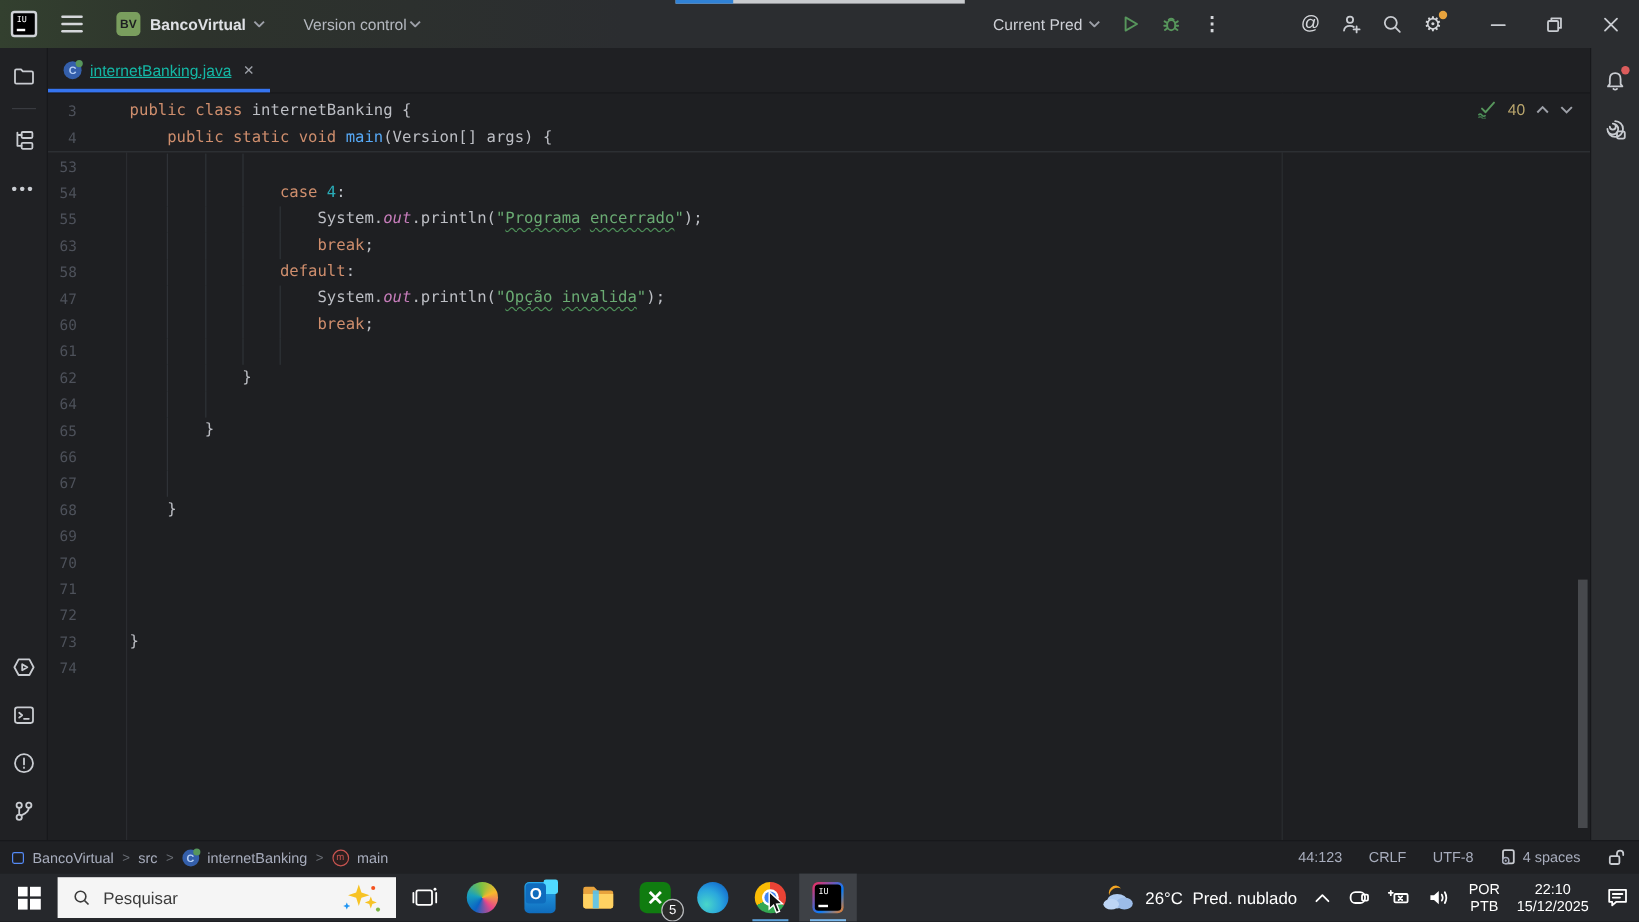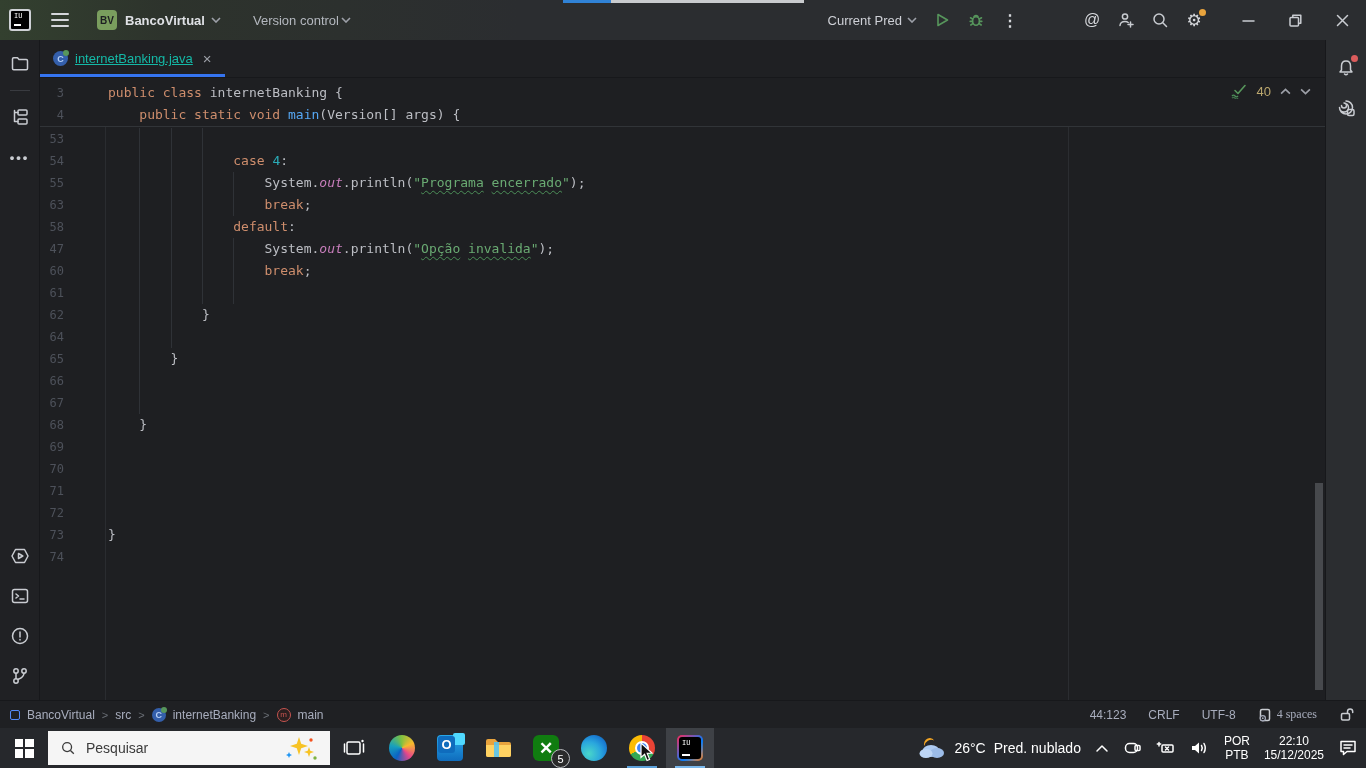--- a/index.html
+++ b/index.html
@@ -81,22 +81,22 @@
   .scroll-thumb { position:absolute; right:2px; top:405px; width:8px; height:207px; background:#47494D; z-index:4; }
   .inspect { position:absolute; top:6px; right:14px; display:flex; align-items:center; gap:9px; z-index:5; }
   .inspect-count { font-size:13px; color:#BBA76E; }
 
   
   .statusbar { height:28px; flex:0 0 28px; background:#1F2023; border-top:1px solid #17181B;
     display:flex; align-items:center; font-size:12px; color:#A8ADBD; padding:0 12px 0 10px; }
   .bc { display:flex; align-items:center; gap:7px; }
   .bc-sep { color:#6B6F76; font-size:11px; }
   .proj-icon { width:10px; height:10px; border:1.6px solid #548AF7; border-radius:2px; }
-  .sb-right { margin-left:auto; display:flex; align-items:center; gap:22px; }
-  .sb-item { display:flex; align-items:center; gap:5px;font-family:Liberation Serif, serif; }
+  .sb-right { margin-left:auto; display:flex; align-items:flex-start; gap:22px; }
+  .sb-item { display:flex; align-items:center; gap:5px; }
 
   
   .taskbar { height:40px; flex:0 0 40px; background:#26282C; display:flex; align-items:stretch; color:#fff; }
   .task-btn { width:48px; display:flex; align-items:center; justify-content:center; position:relative; }
   .winlogo { width:19px; height:19px; display:grid; grid-template-columns:1fr 1fr; gap:2px; }
   .winlogo span { background:#fff; }
   .searchbox { width:282px; margin:3px 0; background:#F5F5F5; display:flex; align-items:center;
     padding:0 12px; gap:10px; color:#3B3B3B; font-size:14px; position:relative; }
   .sparkles { margin-left:auto; position:relative; width:34px; height:26px; }
   .app-icon { width:26px; height:26px; position:relative; }

